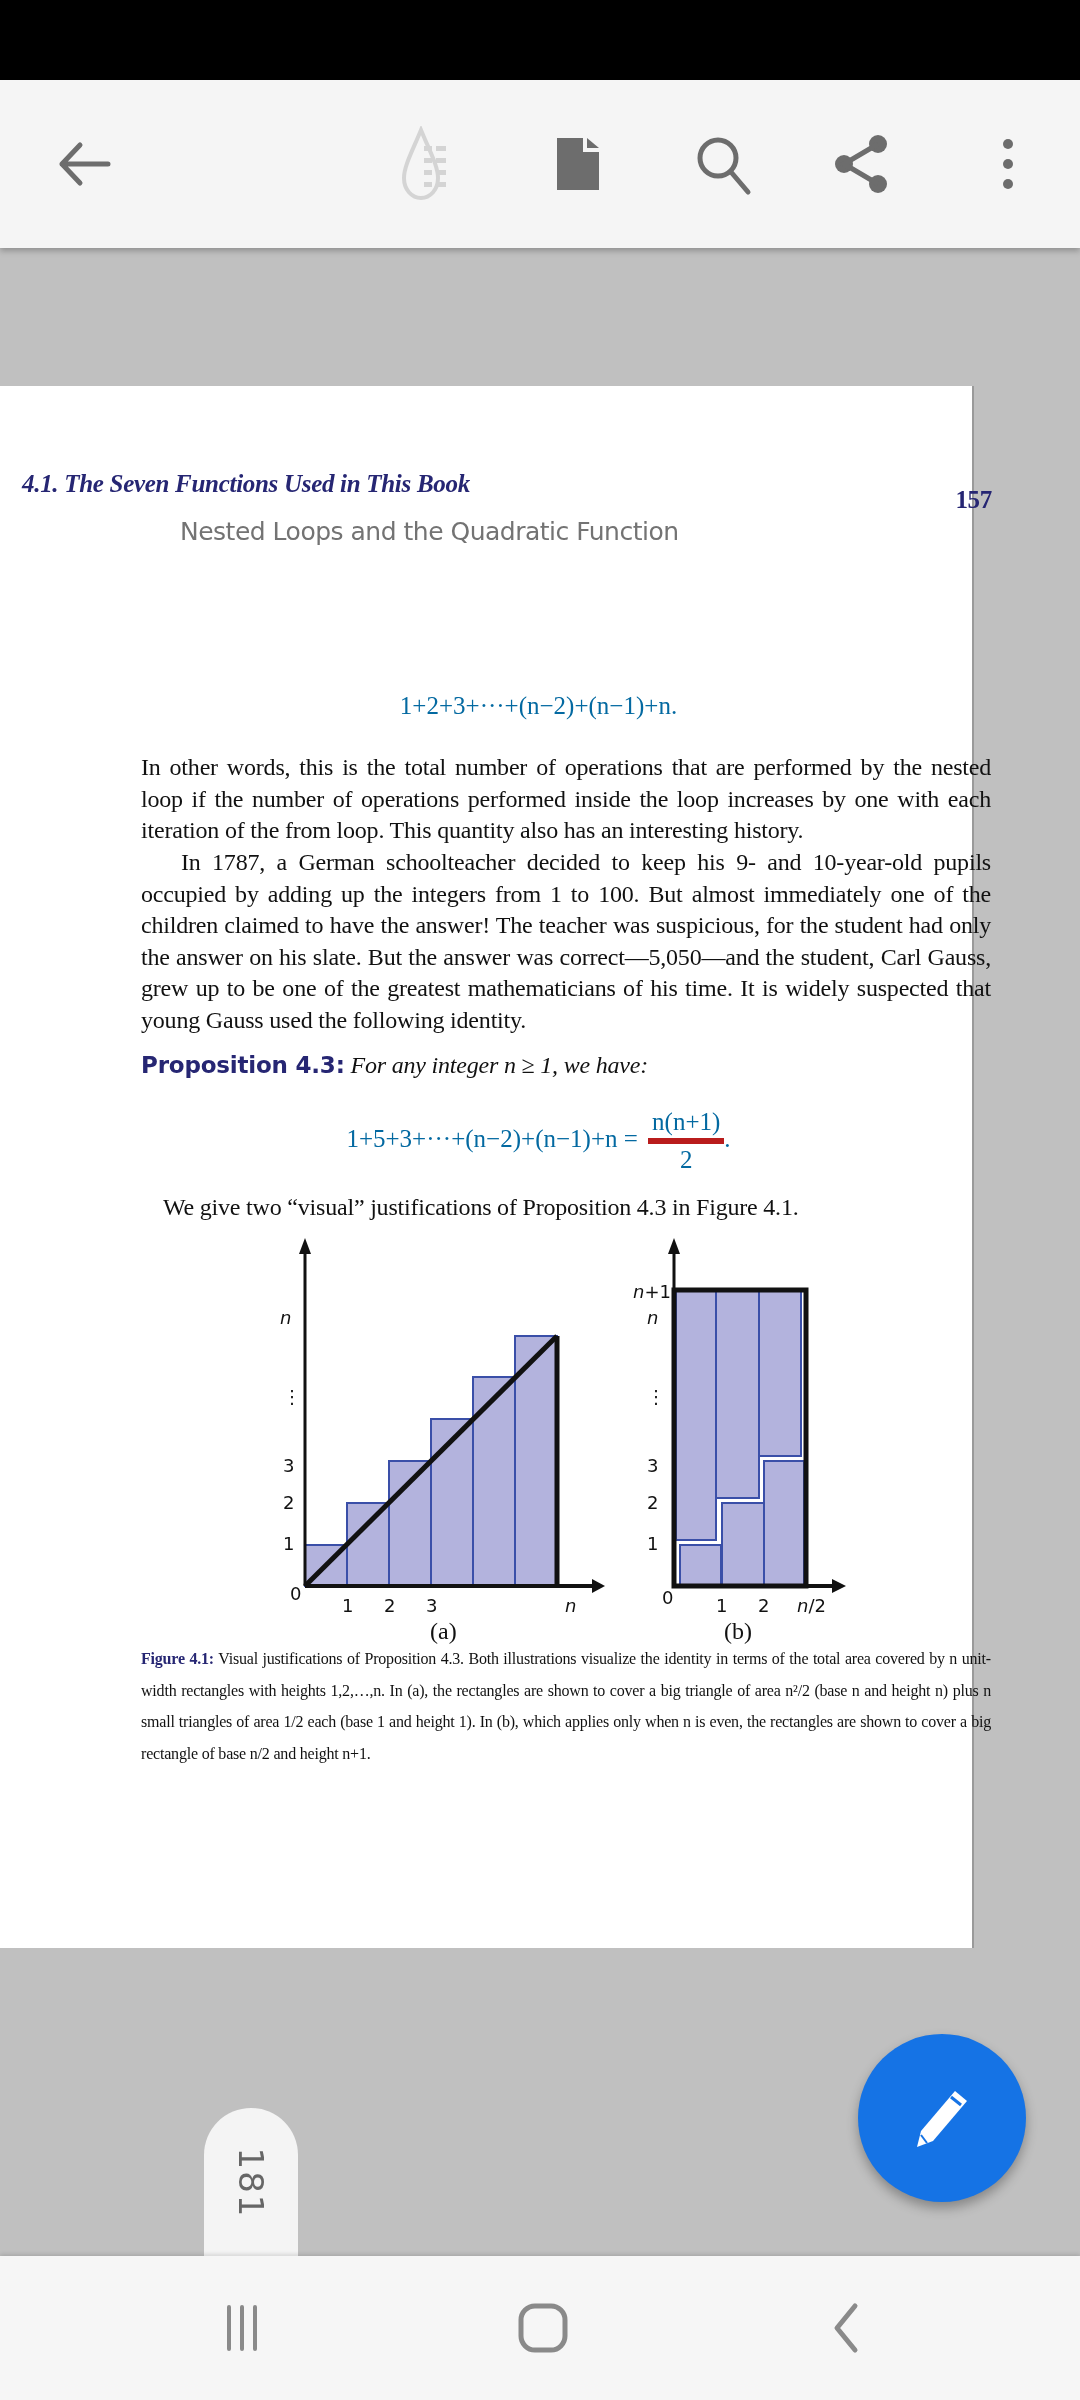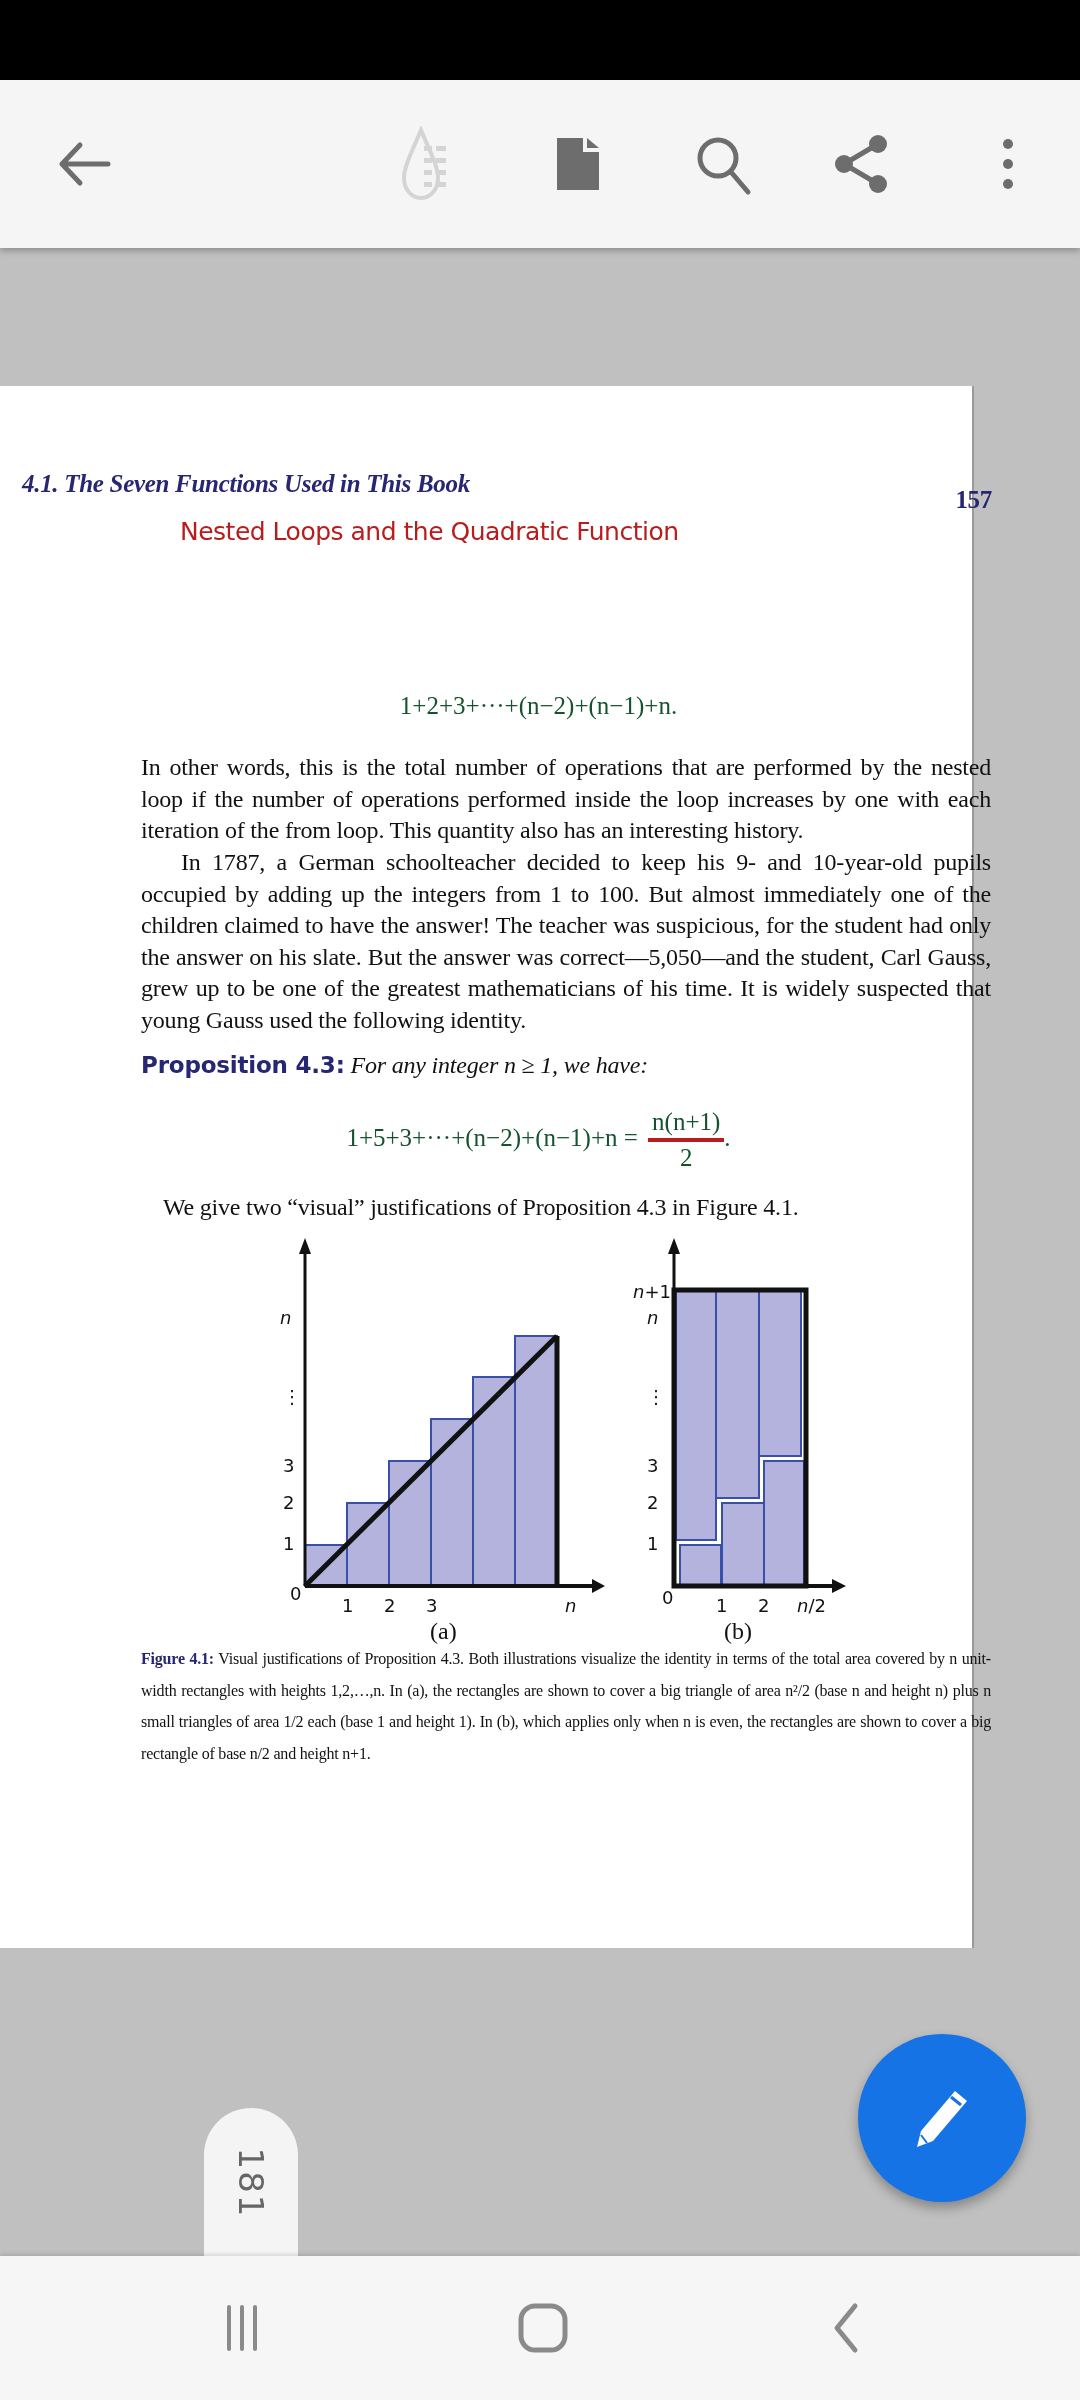--- a/index.html
+++ b/index.html
@@ -16,32 +16,32 @@
     .gray-gap { position: absolute; left: 0; top: 248px; width: 1080px; height: 138px; background: #c0c0c0; }
 
     .page { position: absolute; left: 0; top: 386px; width: 974px; height: 1562px; background: #fff;
             border-right: 2px solid #9a9a9a; }
 
     .running-head { position: absolute; left: 22px; top: 84px; width: 970px; font-style: italic; font-weight: bold;
                     color: #262673; font-size: 25px; letter-spacing: -0.3px; }
     .page-num { position: absolute; right: 0; top: 16px; font-style: normal; font-weight: bold; }
 
     .section-title { position: absolute; left: 180px; top: 131px; font-family: "DejaVu Sans", sans-serif;
-                     font-size: 25px; color: #b91c1c; letter-spacing: -0.5px; font-weight: normal; }
+                     font-size: 25px; color: #737373; letter-spacing: -0.5px; font-weight: normal; }
 
     .para { position: absolute; left: 141px; width: 850px; font-size: 24px; line-height: 31.5px; color: #111;
             text-align: justify; letter-spacing: -0.2px; }
     .para.indent { text-indent: 40px; }
-    .eq { position: absolute; left: 0; width: 1077px; text-align: center; font-size: 25px; color: #14532d; }
+    .eq { position: absolute; left: 0; width: 1077px; text-align: center; font-size: 25px; color: #0369a1; }
 
     .prop-label { font-family: "DejaVu Sans", sans-serif; font-weight: bold; color: #262673; font-size: 23px; }
     .prop-text { font-style: italic; }
 
     .frac { display: inline-block; vertical-align: middle; text-align: center; margin-left: 4px; }
-    .frac .num { display: block; border-bottom: 4px solid #b91c1c; padding: 0 4px 2px; }
+    .frac .num { display: block; border-bottom: 6px solid #b91c1c; padding: 0 4px 2px; }
     .frac .den { display: block; padding-top: 2px; }
 
     .fig { position: absolute; font-family: "DejaVu Sans", sans-serif; }
     .fig-caption-label { position: absolute; font-size: 24px; color: #111; font-family: "Liberation Serif", serif; }
 
     .caption { position: absolute; left: 141px; top: 1257px; width: 850px; font-size: 16px; line-height: 31.5px;
                color: #111; text-align: justify; letter-spacing: -0.2px; }
     .caption .fig-label { font-weight: bold; color: #262673; }
 
     .fab { position: absolute; left: 858px; top: 2034px; width: 168px; height: 168px; border-radius: 50%;

